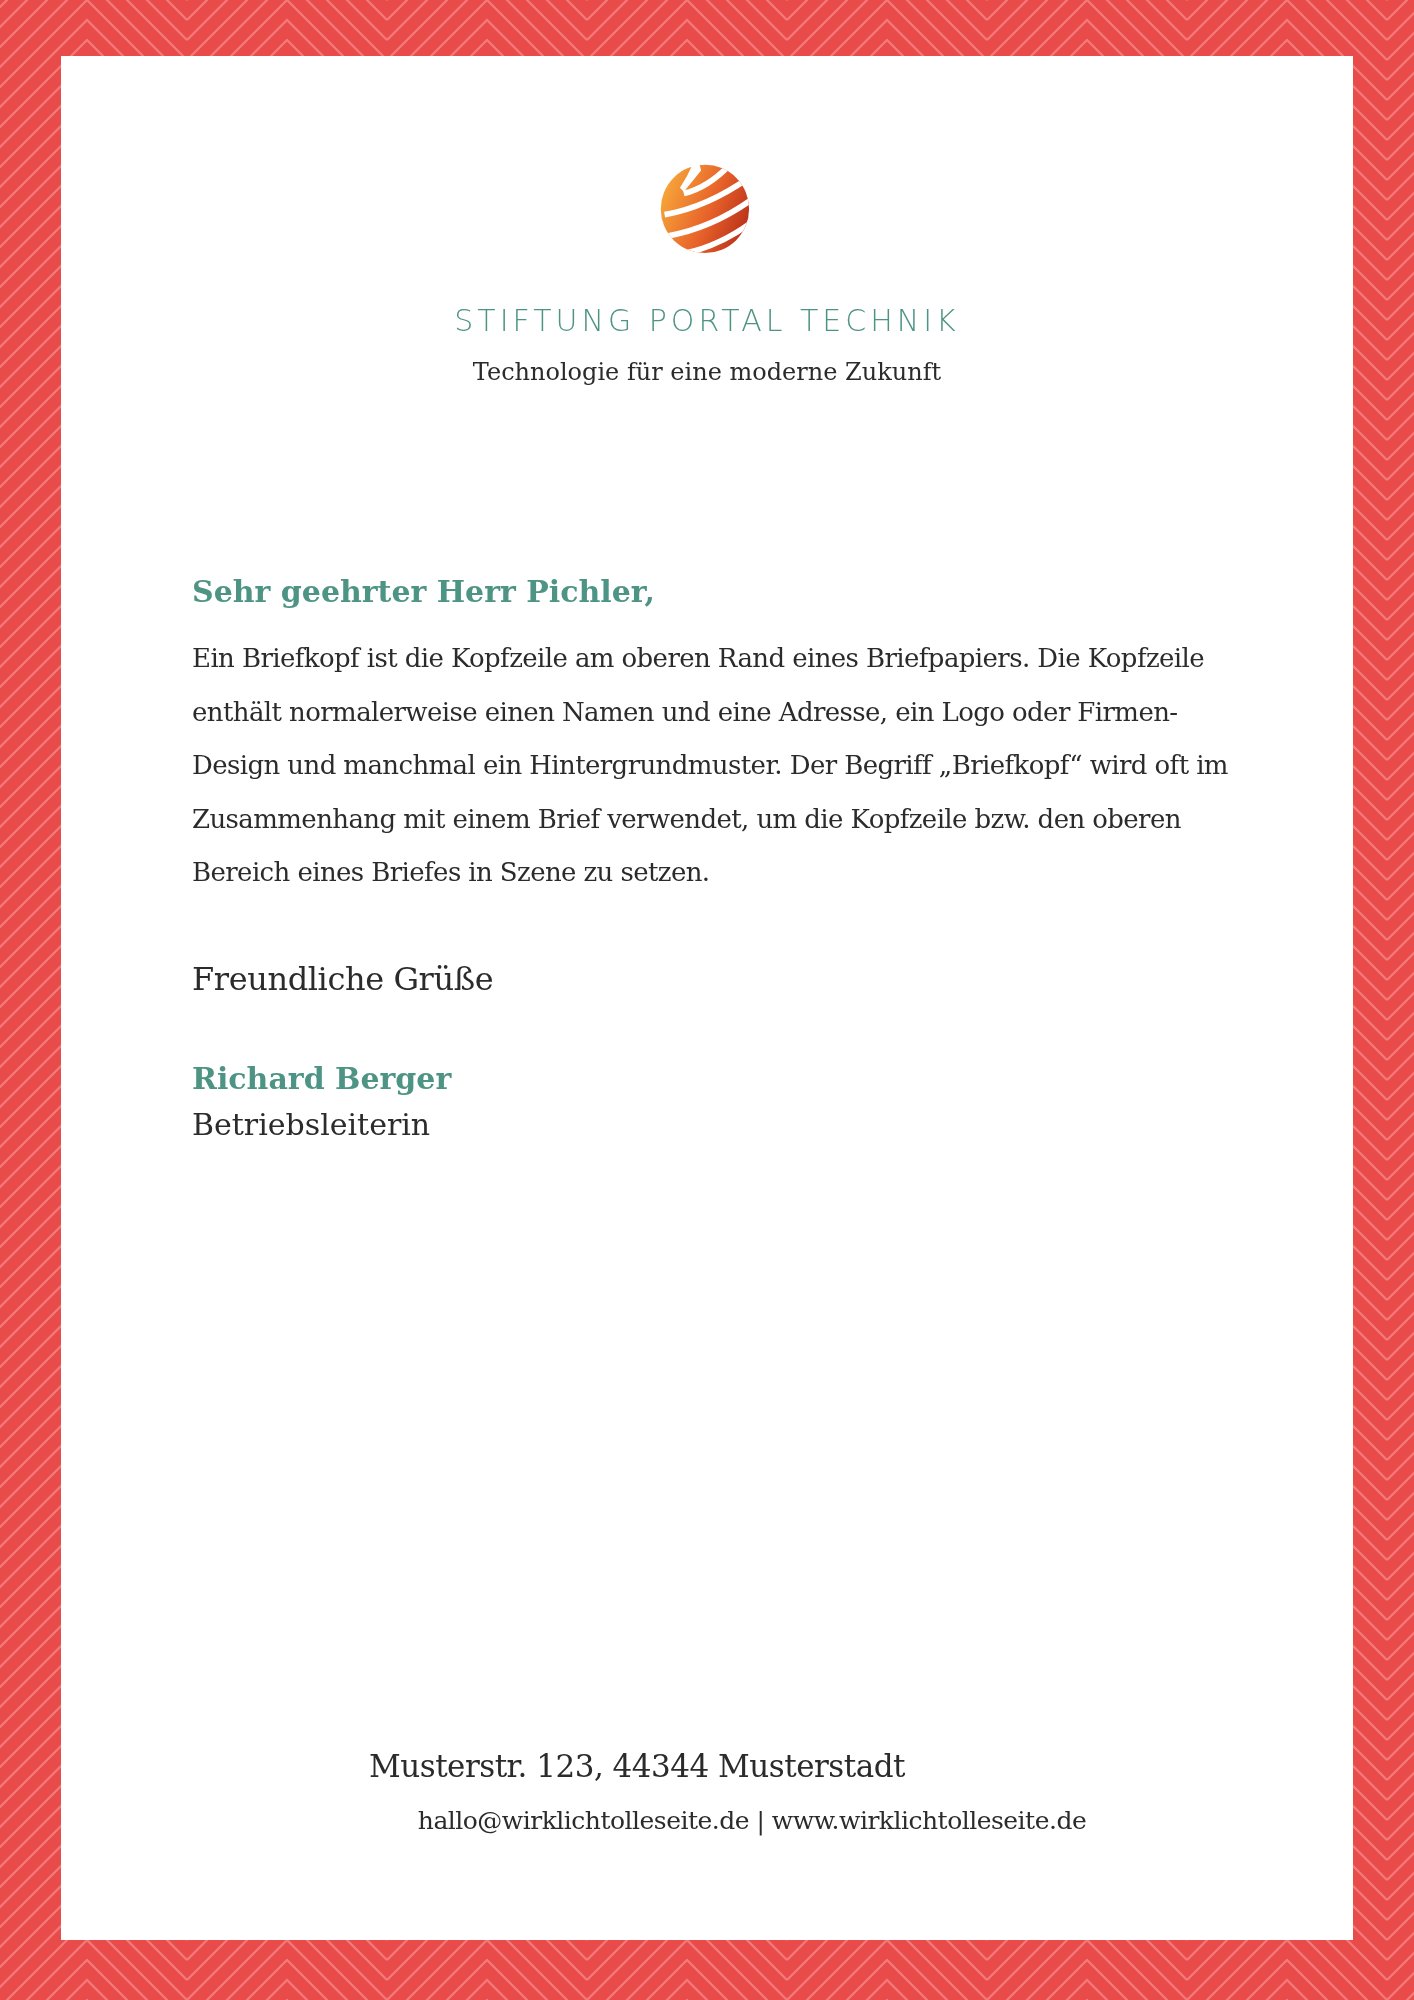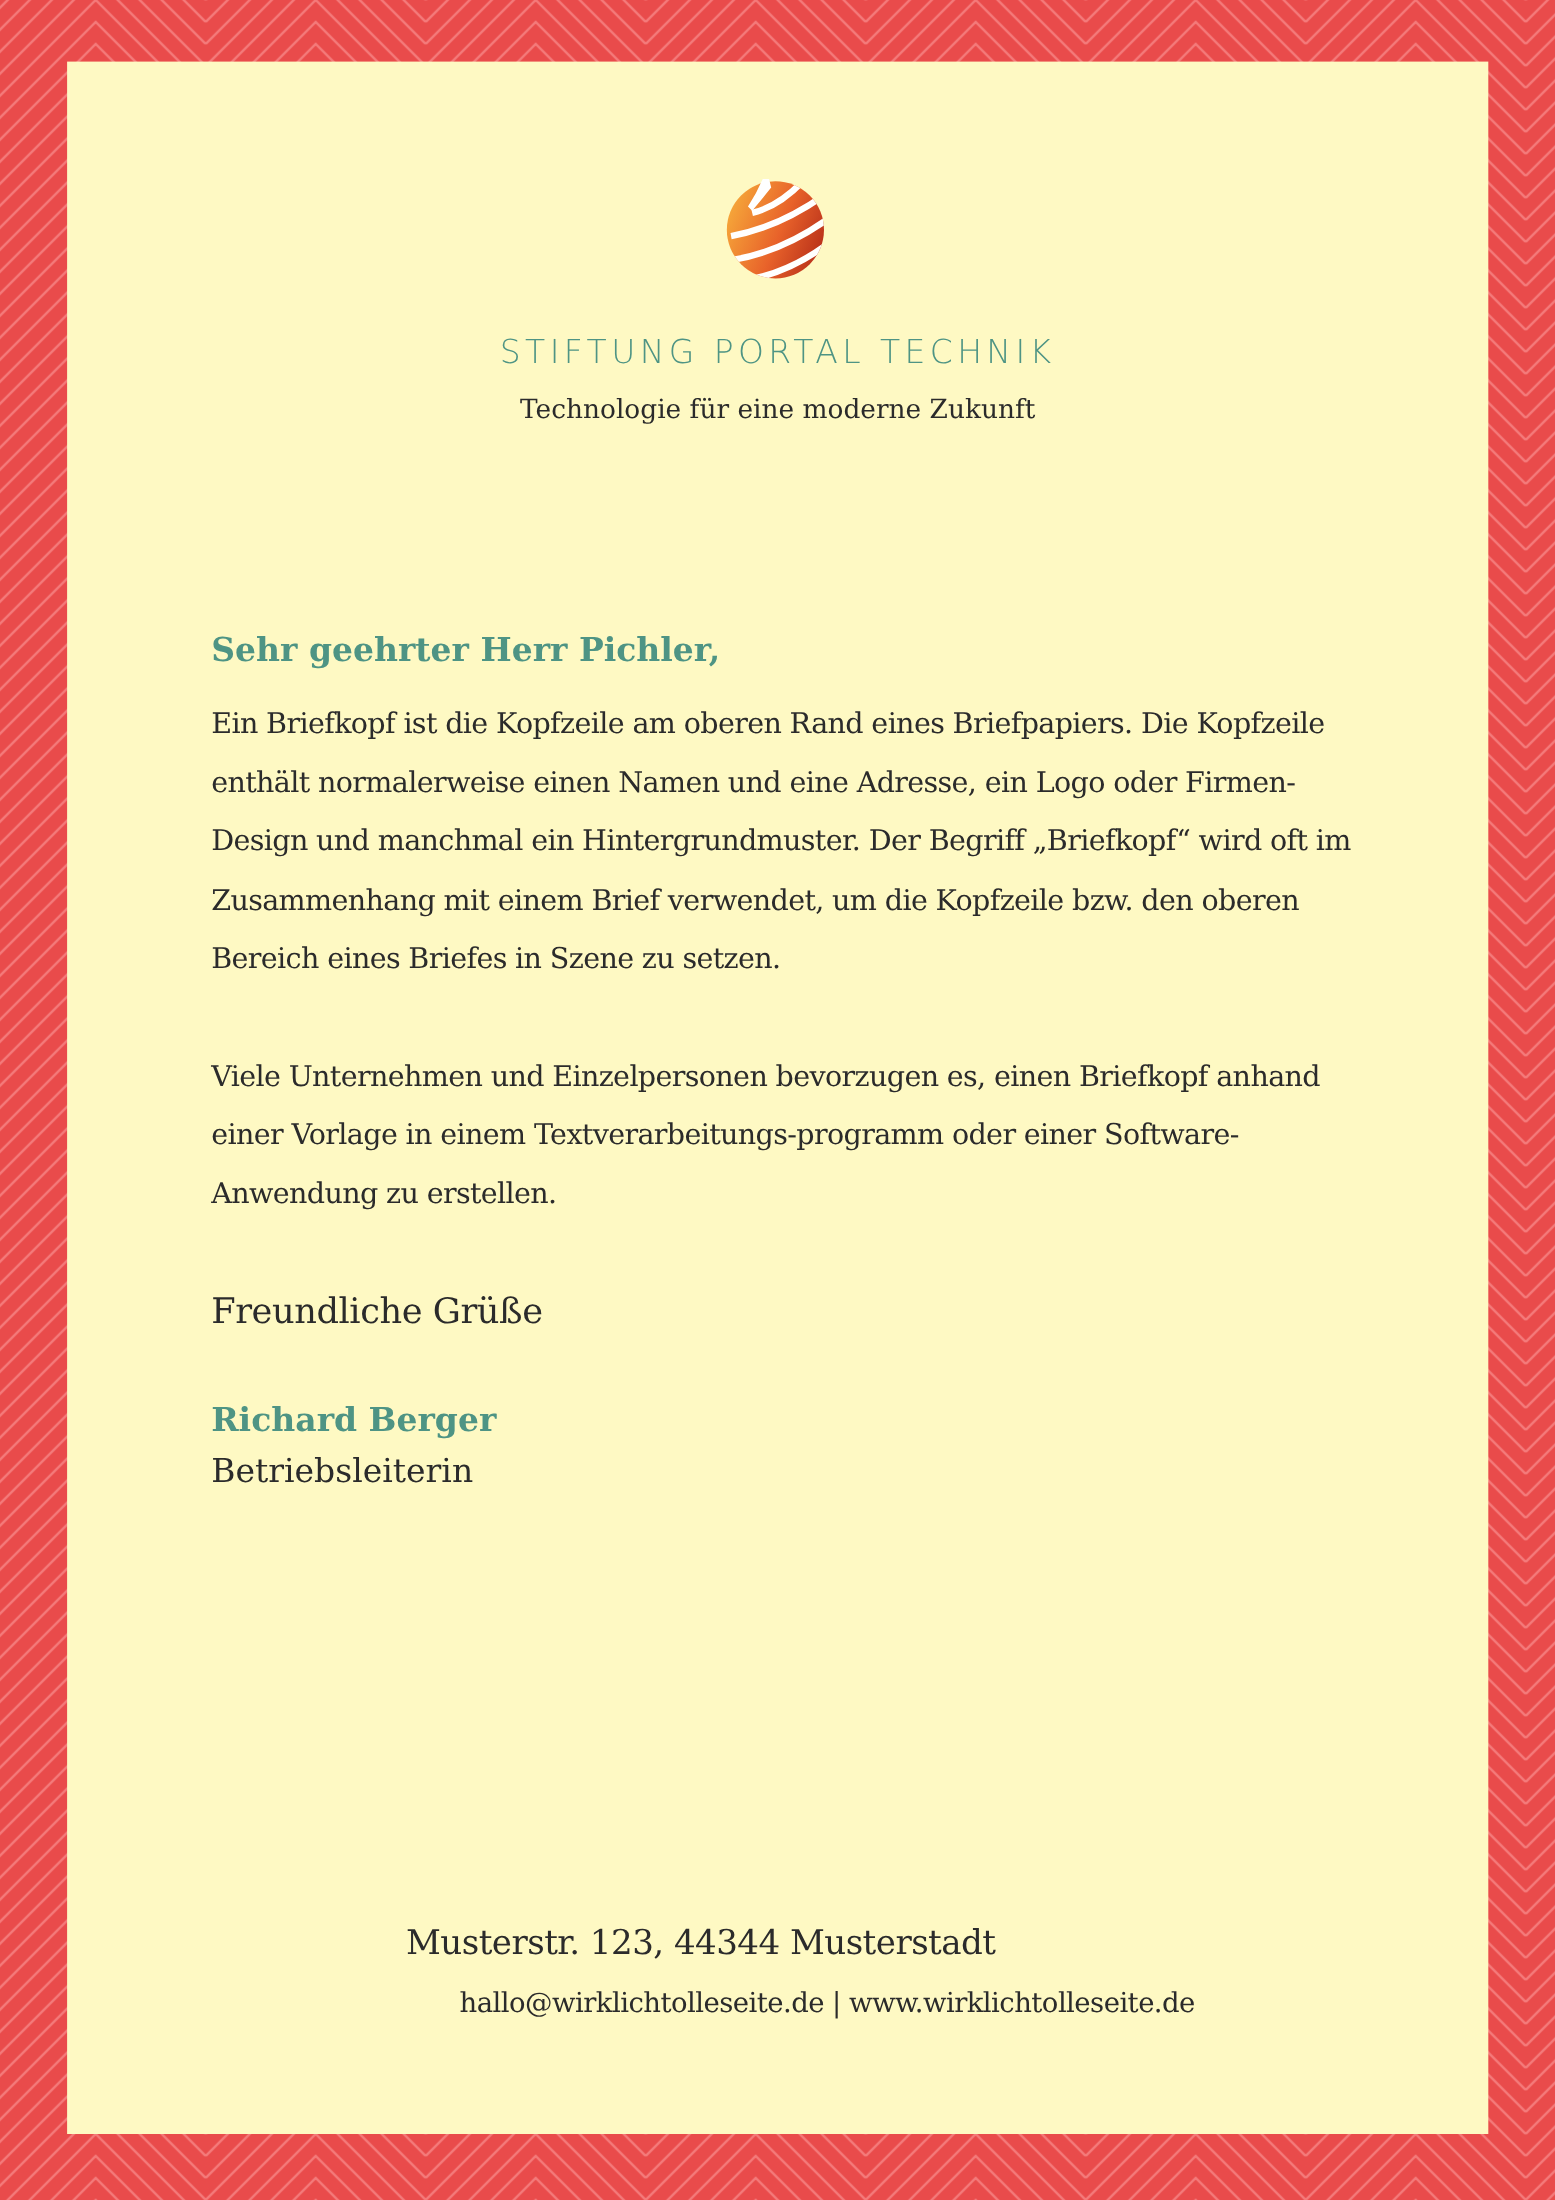--- a/index.html
+++ b/index.html
@@ -5,21 +5,21 @@
   html, body { margin: 0; padding: 0; }
   body {
     width: 1414px; height: 2000px; position: relative; overflow: hidden;
     background-color: #E94B4B;
     background-image:
       linear-gradient(135deg, transparent 0, transparent 0);
   }
   .pattern { position: absolute; left: 0; top: 0; width: 1414px; height: 2000px; }
   .card {
     position: absolute; left: 61px; top: 56px; width: 1292px; height: 1884px;
-    background: #fef9c3;
+    background: #ffffff;
   }
   .logo { position: absolute; left: 594px; top: 103px; width: 96px; height: 96px; }
   .org-name {
     position: absolute; left: 0; width: 1292px; top: 247px; text-align: center;
     font-family: "DejaVu Sans", sans-serif; font-weight: 300;
     font-size: 30px; letter-spacing: 4px; color: #4E9484;
   }
   .tagline {
     position: absolute; left: 0; width: 1292px; top: 302px; text-align: center;
     font-family: "DejaVu Serif", serif; font-size: 24px; color: #2b2b2b;
@@ -90,21 +90,20 @@
     </g>
     <path d="M40 4 L46 4 L48 12 Q40 22 30 34 L26 30 Q34 18 40 4 Z" fill="#ffffff"></path>
   </svg>
 
   <div class="org-name">STIFTUNG PORTAL TECHNIK</div>
   <div class="tagline">Technologie für eine moderne Zukunft</div>
 
   <div class="content">
     <p class="greeting">Sehr geehrter Herr Pichler,</p>
     <p class="para">Ein Briefkopf ist die Kopfzeile am oberen Rand eines Briefpapiers. Die Kopfzeile enthält normalerweise einen Namen und eine Adresse, ein Logo oder Firmen-Design und manchmal ein Hintergrundmuster. Der Begriff „Briefkopf“ wird oft im Zusammenhang mit einem Brief verwendet, um die Kopfzeile bzw. den oberen Bereich eines Briefes in Szene zu setzen.</p>
-    <p class="para">Viele Unternehmen und Einzelpersonen bevorzugen es, einen Briefkopf anhand einer Vorlage in einem Textverarbeitungs-programm oder einer Software-Anwendung zu erstellen.</p>
     <p class="closing">Freundliche Grüße</p>
     <p class="sig-name">Richard Berger</p>
     <p class="sig-title">Betriebsleiterin</p>
   </div>
 
   <div class="footer-address">Musterstr. 123, 44344 Musterstadt</div>
   <div class="footer-contact">
     <a>hallo@wirklichtolleseite.de</a><span> | </span><a>www.wirklichtolleseite.de</a>
   </div>
 </div>

